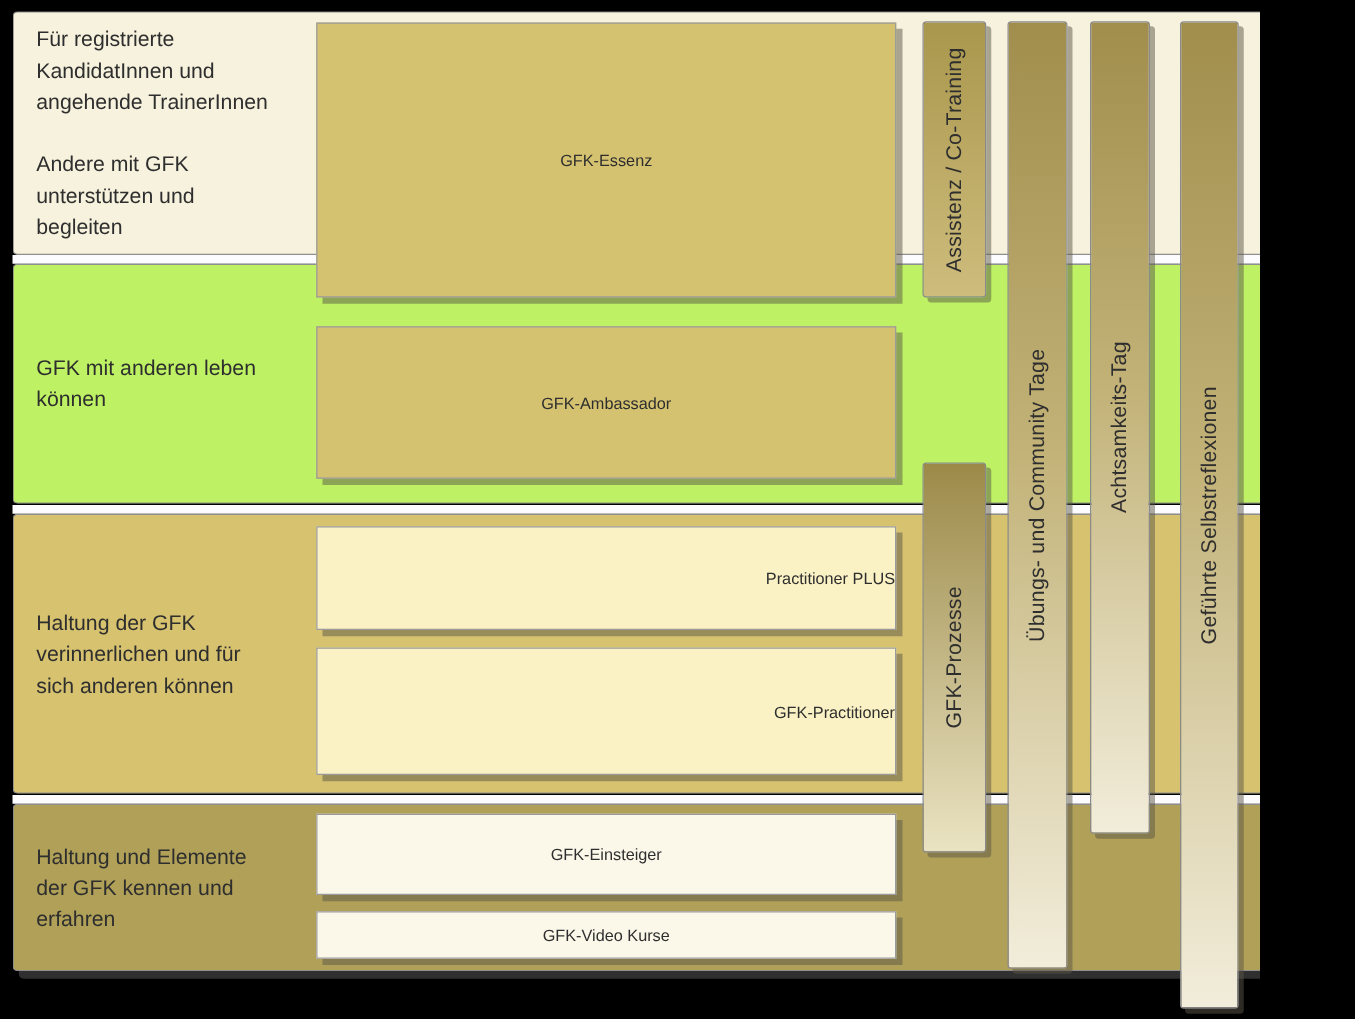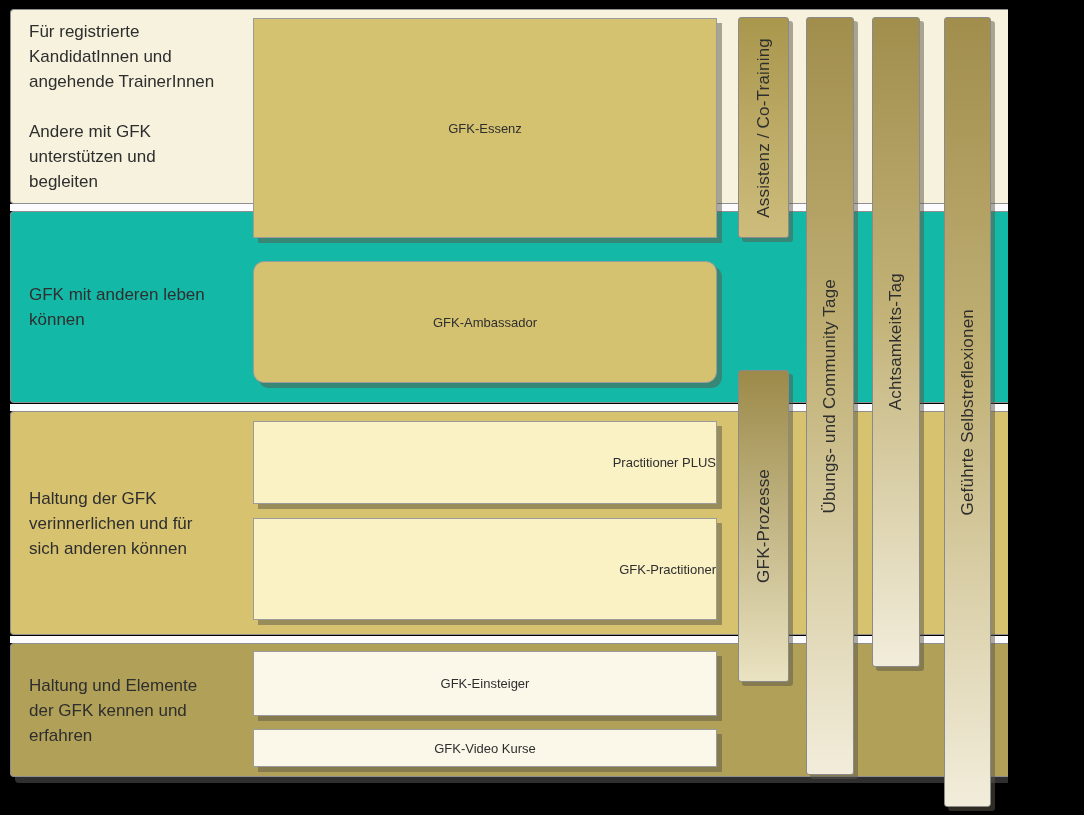--- a/index.html
+++ b/index.html
@@ -7,21 +7,21 @@
     position:relative;width:1008px;height:815px;background:#000;overflow:hidden;
     font-family:"Liberation Sans","DejaVu Sans",sans-serif;color:#2e2e2e;
   }
   
   .band{
     position:absolute;left:10px;width:1073px;box-sizing:border-box;
     border:1px solid #8f8f8f;border-right:0;border-radius:4px 0 0 4px;
     z-index:1;
   }
   .band1{top:9px;height:195px;background:#f6f2dd;}
-  .band2{top:211px;height:192px;background:#14b8a6;}
+  .band2{top:211px;height:192px;background:#bef264;}
   .band3{top:411px;height:224px;background:#d7c26f;}
   .band4{top:643px;height:134px;background:#b0a058;box-shadow:5px 6px 0 rgba(85,85,85,0.55);}
   .band-label{
     position:absolute;left:18px;top:0;bottom:0;width:218px;
     display:flex;align-items:center;
     font-size:17px;line-height:25px;white-space:pre-line;
   }
   
   .sep{
     position:absolute;left:10px;width:1074px;height:7px;background:#fcfcff;z-index:1;
@@ -57,21 +57,21 @@
   .grad-short{background:linear-gradient(to bottom,#a9974d 0%,#cebc7d 100%);}
   .grad-mid{background:linear-gradient(to bottom,#9c8a49 0%,#eae3c2 100%);}
   .bar-assistenz{left:738px;top:17px;width:51px;height:221px;}
   .bar-prozesse{left:738px;top:370px;width:51px;height:312px;}
   .bar-uebungs{left:806px;top:17px;width:48px;height:758px;}
   .bar-achtsamkeit{left:872px;top:17px;width:48px;height:650px;}
   .bar-gefuehrte{left:944px;top:17px;width:47px;height:790px;}
   .bar-coaching{left:1013px;top:2px;width:48px;height:790px;}
   
   .box-essenz{top:18px;height:220px;}
-  .box-ambassador{top:261px;height:122px;border-radius:11px;}
+  .box-ambassador{top:261px;height:122px;}
   .box-practitioner-plus{top:421px;height:83px;}
   .box-practitioner{top:518px;height:102px;}
   .box-einsteiger{top:651px;height:65px;}
   .box-video{top:729px;height:38px;}
 </style>
 </head>
 <body>
 
 <div id="stage">
 

